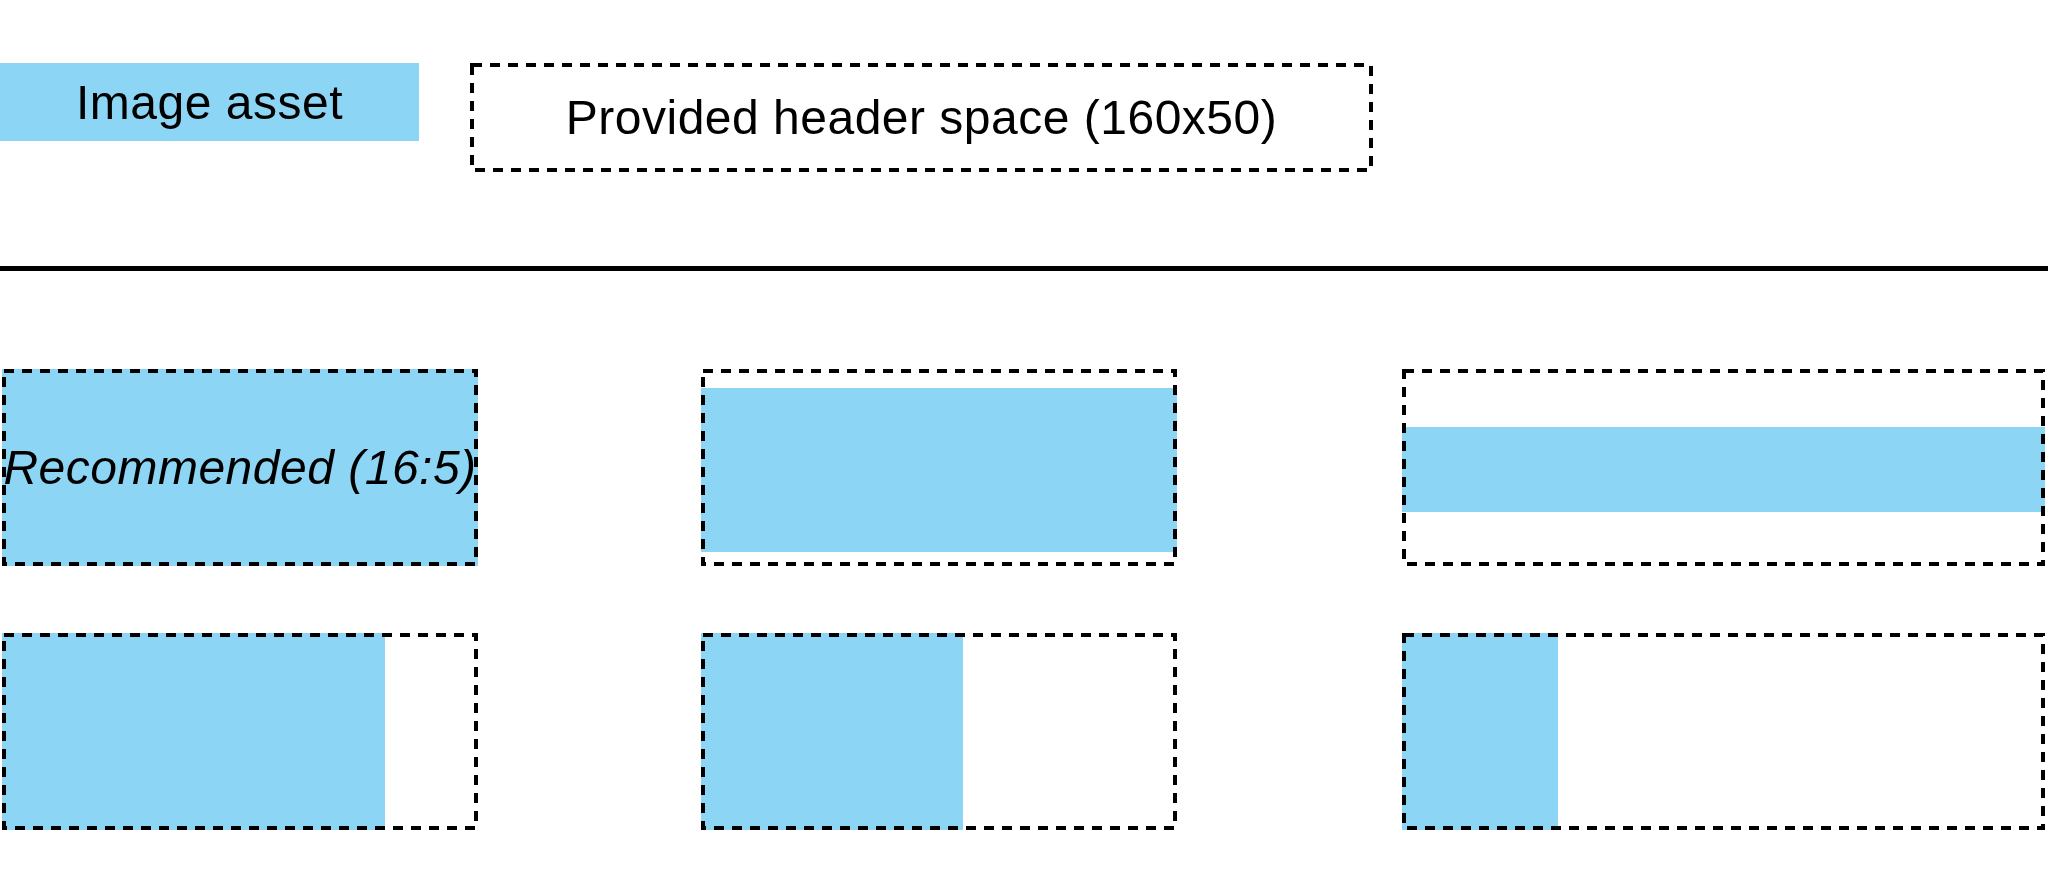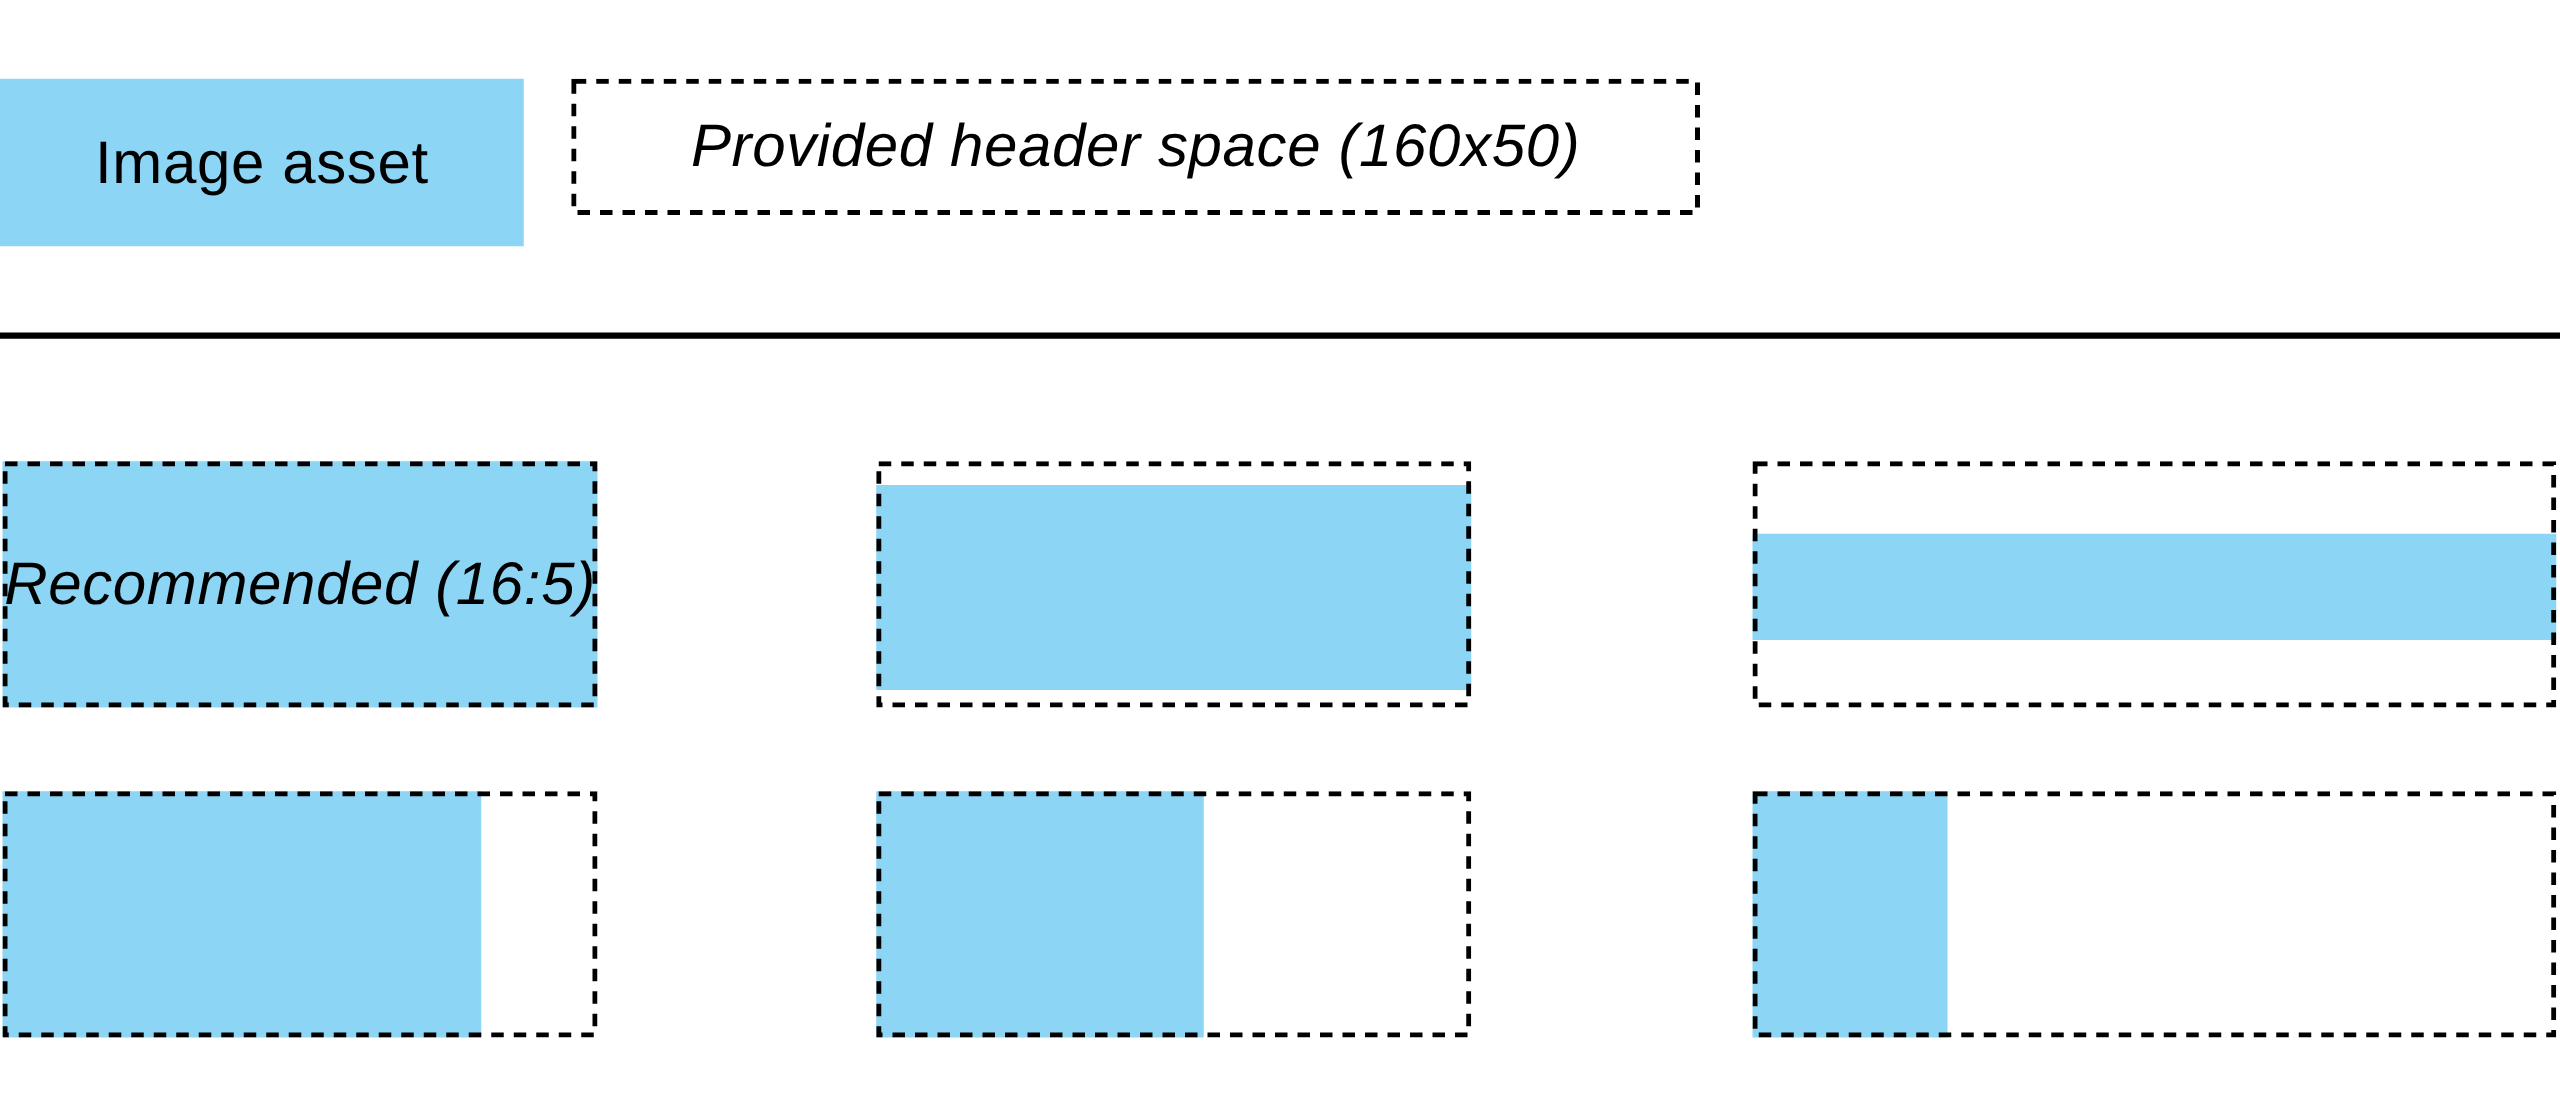--- a/index.html
+++ b/index.html
@@ -26,22 +26,22 @@
     color: #000000;
     letter-spacing: 0.5px;
     white-space: nowrap;
     pointer-events: none;
   }
   .fill { position: absolute; }
   svg.border-svg { position: absolute; left: 0; top: 0; display: block; }
   .divider { position: absolute; left: 0; width: 2048px; height: 5px; }
 
   
-  .legend-swatch { left: 0px; top: 63px; width: 419px; height: 134px; }
-  .legend-dashed { left: 457px; top: 63px; width: 903px; height: 109px; font-style: italic; }
+  .legend-swatch { left: 0px; top: 63px; width: 419px; height: 78px; }
+  .legend-dashed { left: 470px; top: 63px; width: 903px; height: 109px; }
 
   
   .box-a { left: 2px;    top: 369px; width: 476px; height: 197px; font-style: italic; }
   .box-b { left: 701px;  top: 369px; width: 476px; height: 197px; }
   .box-c { left: 1402px; top: 369px; width: 643px; height: 197px; }
   .box-d { left: 2px;    top: 633px; width: 476px; height: 197px; }
   .box-e { left: 701px;  top: 633px; width: 476px; height: 197px; }
   .box-f { left: 1402px; top: 633px; width: 643px; height: 197px; }
 
   .fill-a { left: 0; top: 0; width: 476px; height: 197px; }

